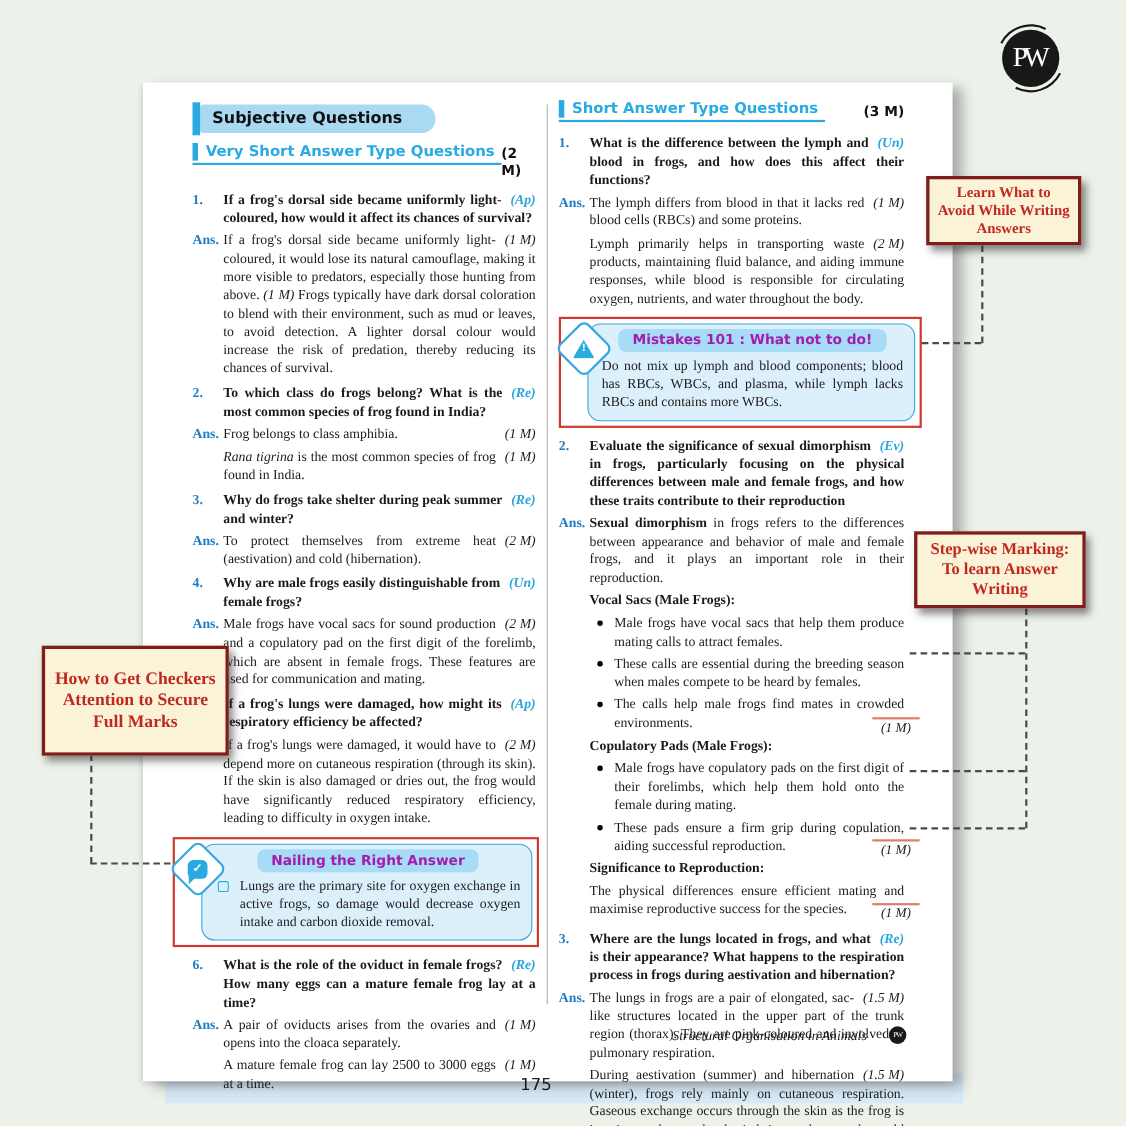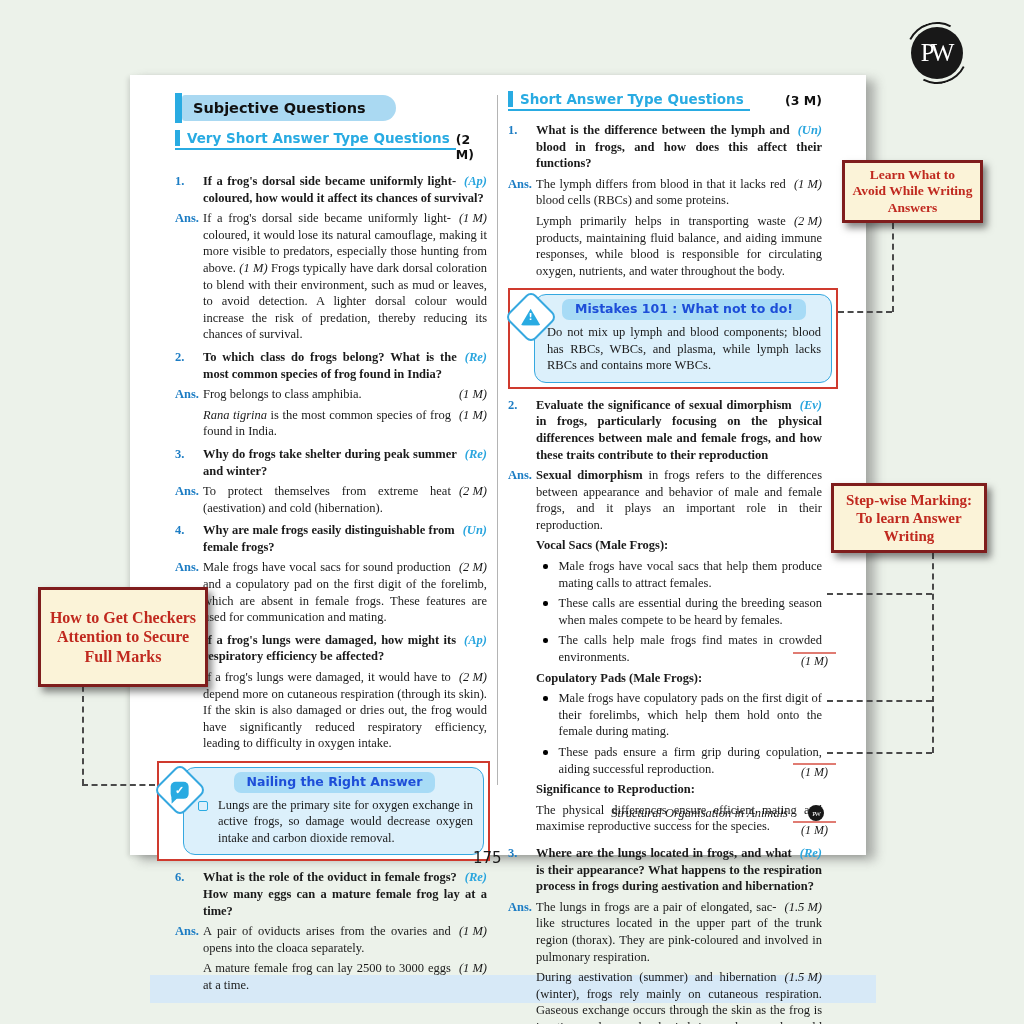--- a/index.html
+++ b/index.html
@@ -12,21 +12,21 @@
   
   .pw-logo{position:absolute;left:906px;top:22px;width:62px;height:62px;z-index:5;}
   .pw-ring{position:absolute;inset:0;border-radius:50%;border:2.5px solid #181818;
     border-left-color:transparent;border-right-color:transparent;transform:rotate(-18deg);}
   .pw-circle{position:absolute;inset:5px;background:#181818;border-radius:50%;
     color:#fff;display:flex;align-items:center;justify-content:center;
     font-family:"Liberation Serif",serif;font-size:25px;letter-spacing:-4px;padding-right:3px;}
   
   .paper-edge{position:absolute;left:150px;top:975px;width:726px;height:28px;
     background:#D7E9F7;z-index:1;}
-  .paper{position:absolute;left:130px;top:75px;width:736px;height:780px;background:#ffffff;
+  .paper{position:absolute;left:130px;top:75px;width:736px;height:908px;background:#ffffff;
     z-index:2;box-shadow:-2px 2px 5px rgba(0,0,0,.12), 9px 5px 10px rgba(90,90,90,.45);}
   .col-divider{position:absolute;left:367px;top:20px;bottom:70px;width:1px;background:#b4b4b4;}
   .col{position:absolute;}
   .col-left{left:45px;top:20px;width:312px;}
   .col-right{left:378px;top:16px;width:314px;}
   
   .sec-header{position:relative;margin-bottom:9px;padding-left:7px;display:inline-block;}
   .sec-bar{position:absolute;left:0;top:-2px;bottom:-2px;width:7px;background:#29ABE2;}
   .sec-pill{display:inline-block;background:#AAD9F2;border-radius:4px 16px 16px 4px;
     padding:5px 30px 5px 11px;font-family:"DejaVu Sans",sans-serif;font-weight:bold;
@@ -58,21 +58,21 @@
   .badge{background:#FCF5DB;border:1.6px solid #E07B72;padding:0 7px;line-height:16px;
     font-style:italic;font-size:12px;transform:translate(14px,-18px);white-space:nowrap;}
   
   .note{position:relative;border:2.5px solid #CF3A2E;background:#fff;padding:4px;margin:9px 0 8px;}
   .col-left .note{margin-left:-18px;width:333px;box-sizing:border-box;}
   .col-right .note{width:330px;box-sizing:border-box;}
   .note-inner{border:1.6px solid #35A8E0;border-radius:12px;background:#DCF0FB;
     margin-left:20px;padding:5px 10px 8px 12px;min-height:52px;}
   .note-title{display:table;margin:-1px auto 4px;background:#A7DBF6;border-radius:7px;
     padding:2px 13px;font-family:"DejaVu Sans",sans-serif;font-weight:bold;
-    font-size:12.5px;color:#1d4ed8;white-space:nowrap;}
+    font-size:12.5px;color:#a21caf;white-space:nowrap;}
   .note-body{text-align:justify;}
   .note-diamond{position:absolute;left:2px;top:8px;width:34px;height:34px;background:#fff;
     border:2.5px solid #35A8E0;border-radius:7px;transform:rotate(45deg);
     display:flex;align-items:center;justify-content:center;z-index:3;}
   .dia-inner{transform:rotate(-45deg);position:relative;display:flex;
     align-items:center;justify-content:center;}
   .icon-warn{display:block;width:20px;height:17px;background:#29ABE2;
     clip-path:polygon(50% 0,100% 100%,0 100%);border-radius:3px;}
   .warn-ex{position:absolute;left:50%;transform:translateX(-50%);bottom:0px;
     color:#fff;font-family:"DejaVu Sans",sans-serif;font-weight:bold;font-size:9px;}

